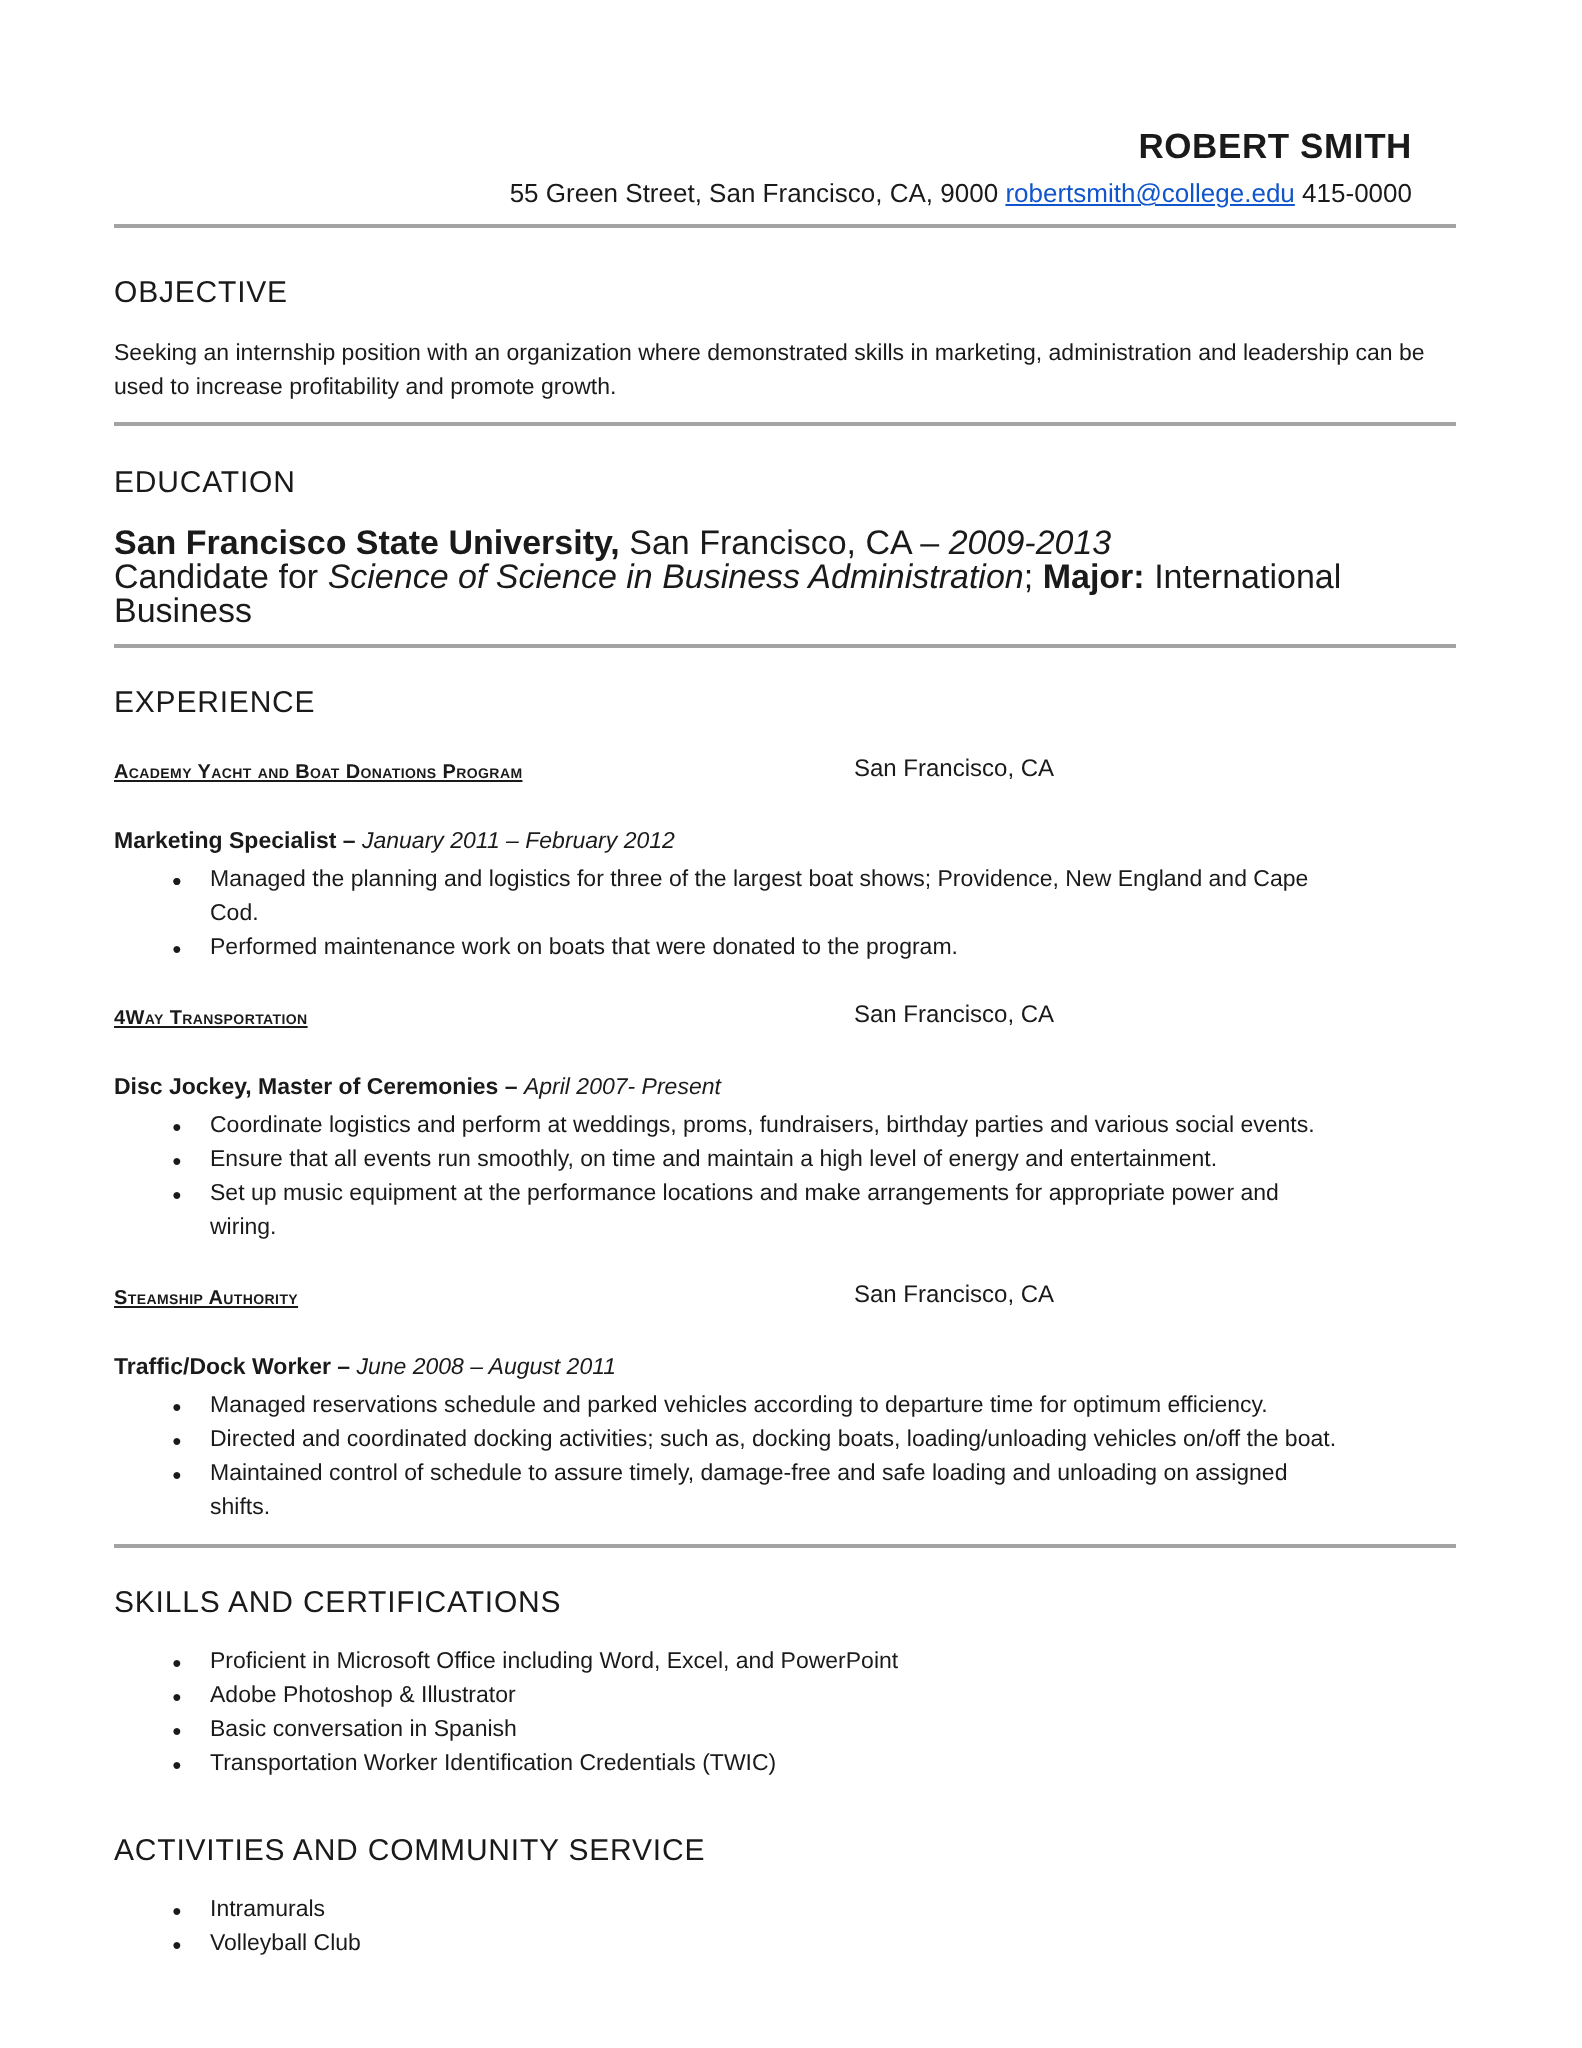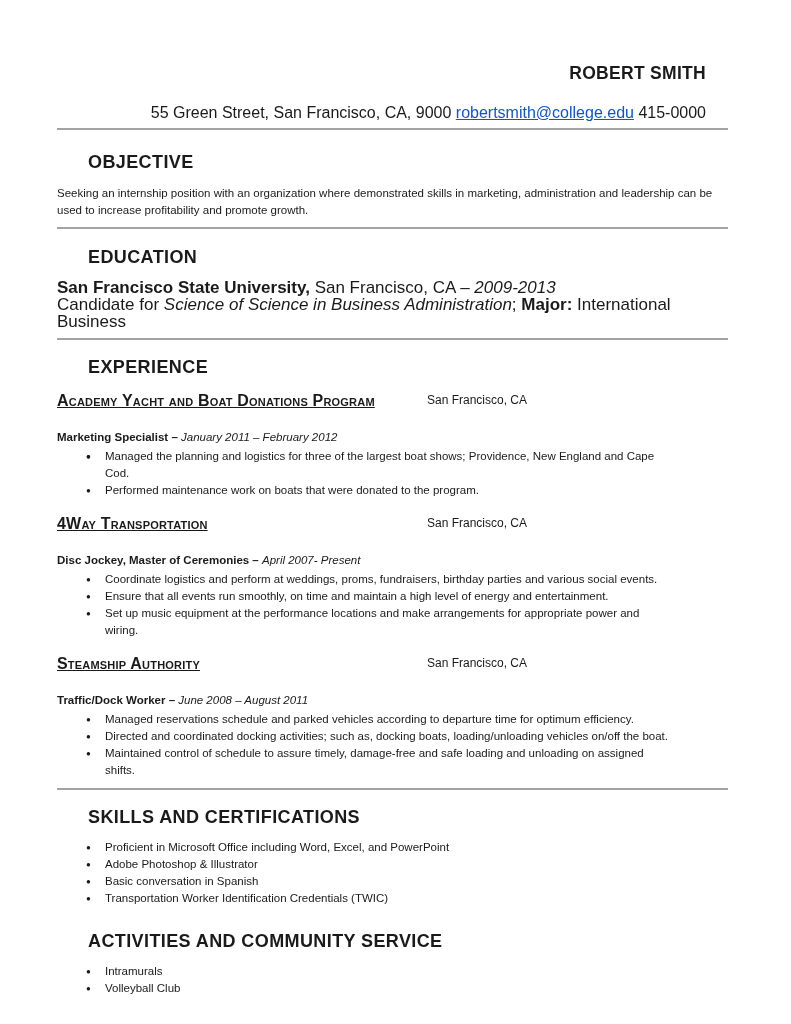--- a/index.html
+++ b/index.html
@@ -10,46 +10,46 @@
     color: #1a1a1a;
     position: relative;
     overflow: hidden;
   }
   .page { position: relative; width: 791px; height: 1024px; background: #fff; }
   .content { padding: 0 63px 0 57px; }
 
   
   .header { margin-top: 62px; text-align: right; padding-right: 22px; }
   .name { font-size: 17.5px; font-weight: bold; letter-spacing: 0.3px; line-height: 22px; }
-  .contact { font-size: 16px; line-height: 15px; margin-top: 21px; }
+  .contact { font-size: 13px; line-height: 15px; margin-top: 5px; }
   .contact a { color: #1155cc; text-decoration: underline; cursor: pointer; }
 
   .rule { height: 2px; background: #a3a3a3; }
   .rule-1 { margin-top: 8px; }
   .rule-2 { margin-top: 8px; }
   .rule-3 { margin-top: 8px; }
   .rule-4 { margin-top: 9px; }
 
-  .section-heading { font-size: 18px; letter-spacing: 0.4px; line-height: 17px; font-weight: bold; margin-left: 31px; }
+  .section-heading { font-size: 15px; letter-spacing: 0.4px; line-height: 17px; font-weight: normal; }
   .objective-heading { margin-top: 24px; }
   .objective-text { margin-top: 14px; font-size: 11.5px; line-height: 17px; }
 
   .education-heading { margin-top: 20px; }
   .edu-block { margin-top: 13px; font-size: 17px; line-height: 17px; }
   .b { font-weight: bold; }
   .i { font-style: italic; }
 
   .experience-heading { margin-top: 19px; }
 
   .job-head { position: relative; margin-top: 16px; height: 17px; }
   .company {
     display: inline-block;
     font-variant: small-caps;
     font-weight: bold;
-    font-size: 16px;
+    font-size: 10px;
     text-decoration: underline;
     letter-spacing: 0.2px;
     line-height: 16px;
   }
   .job-loc { position: absolute; left: 370px; top: 0; font-weight: normal; font-size: 12px; line-height: 16px; }
   .job-title { margin-top: 20px; font-size: 11.5px; line-height: 17px; }
 
   ul.bullets { list-style: none; margin-top: 2px; }
   ul.bullets.standalone { margin-top: 13px; }
   ul.bullets li {

